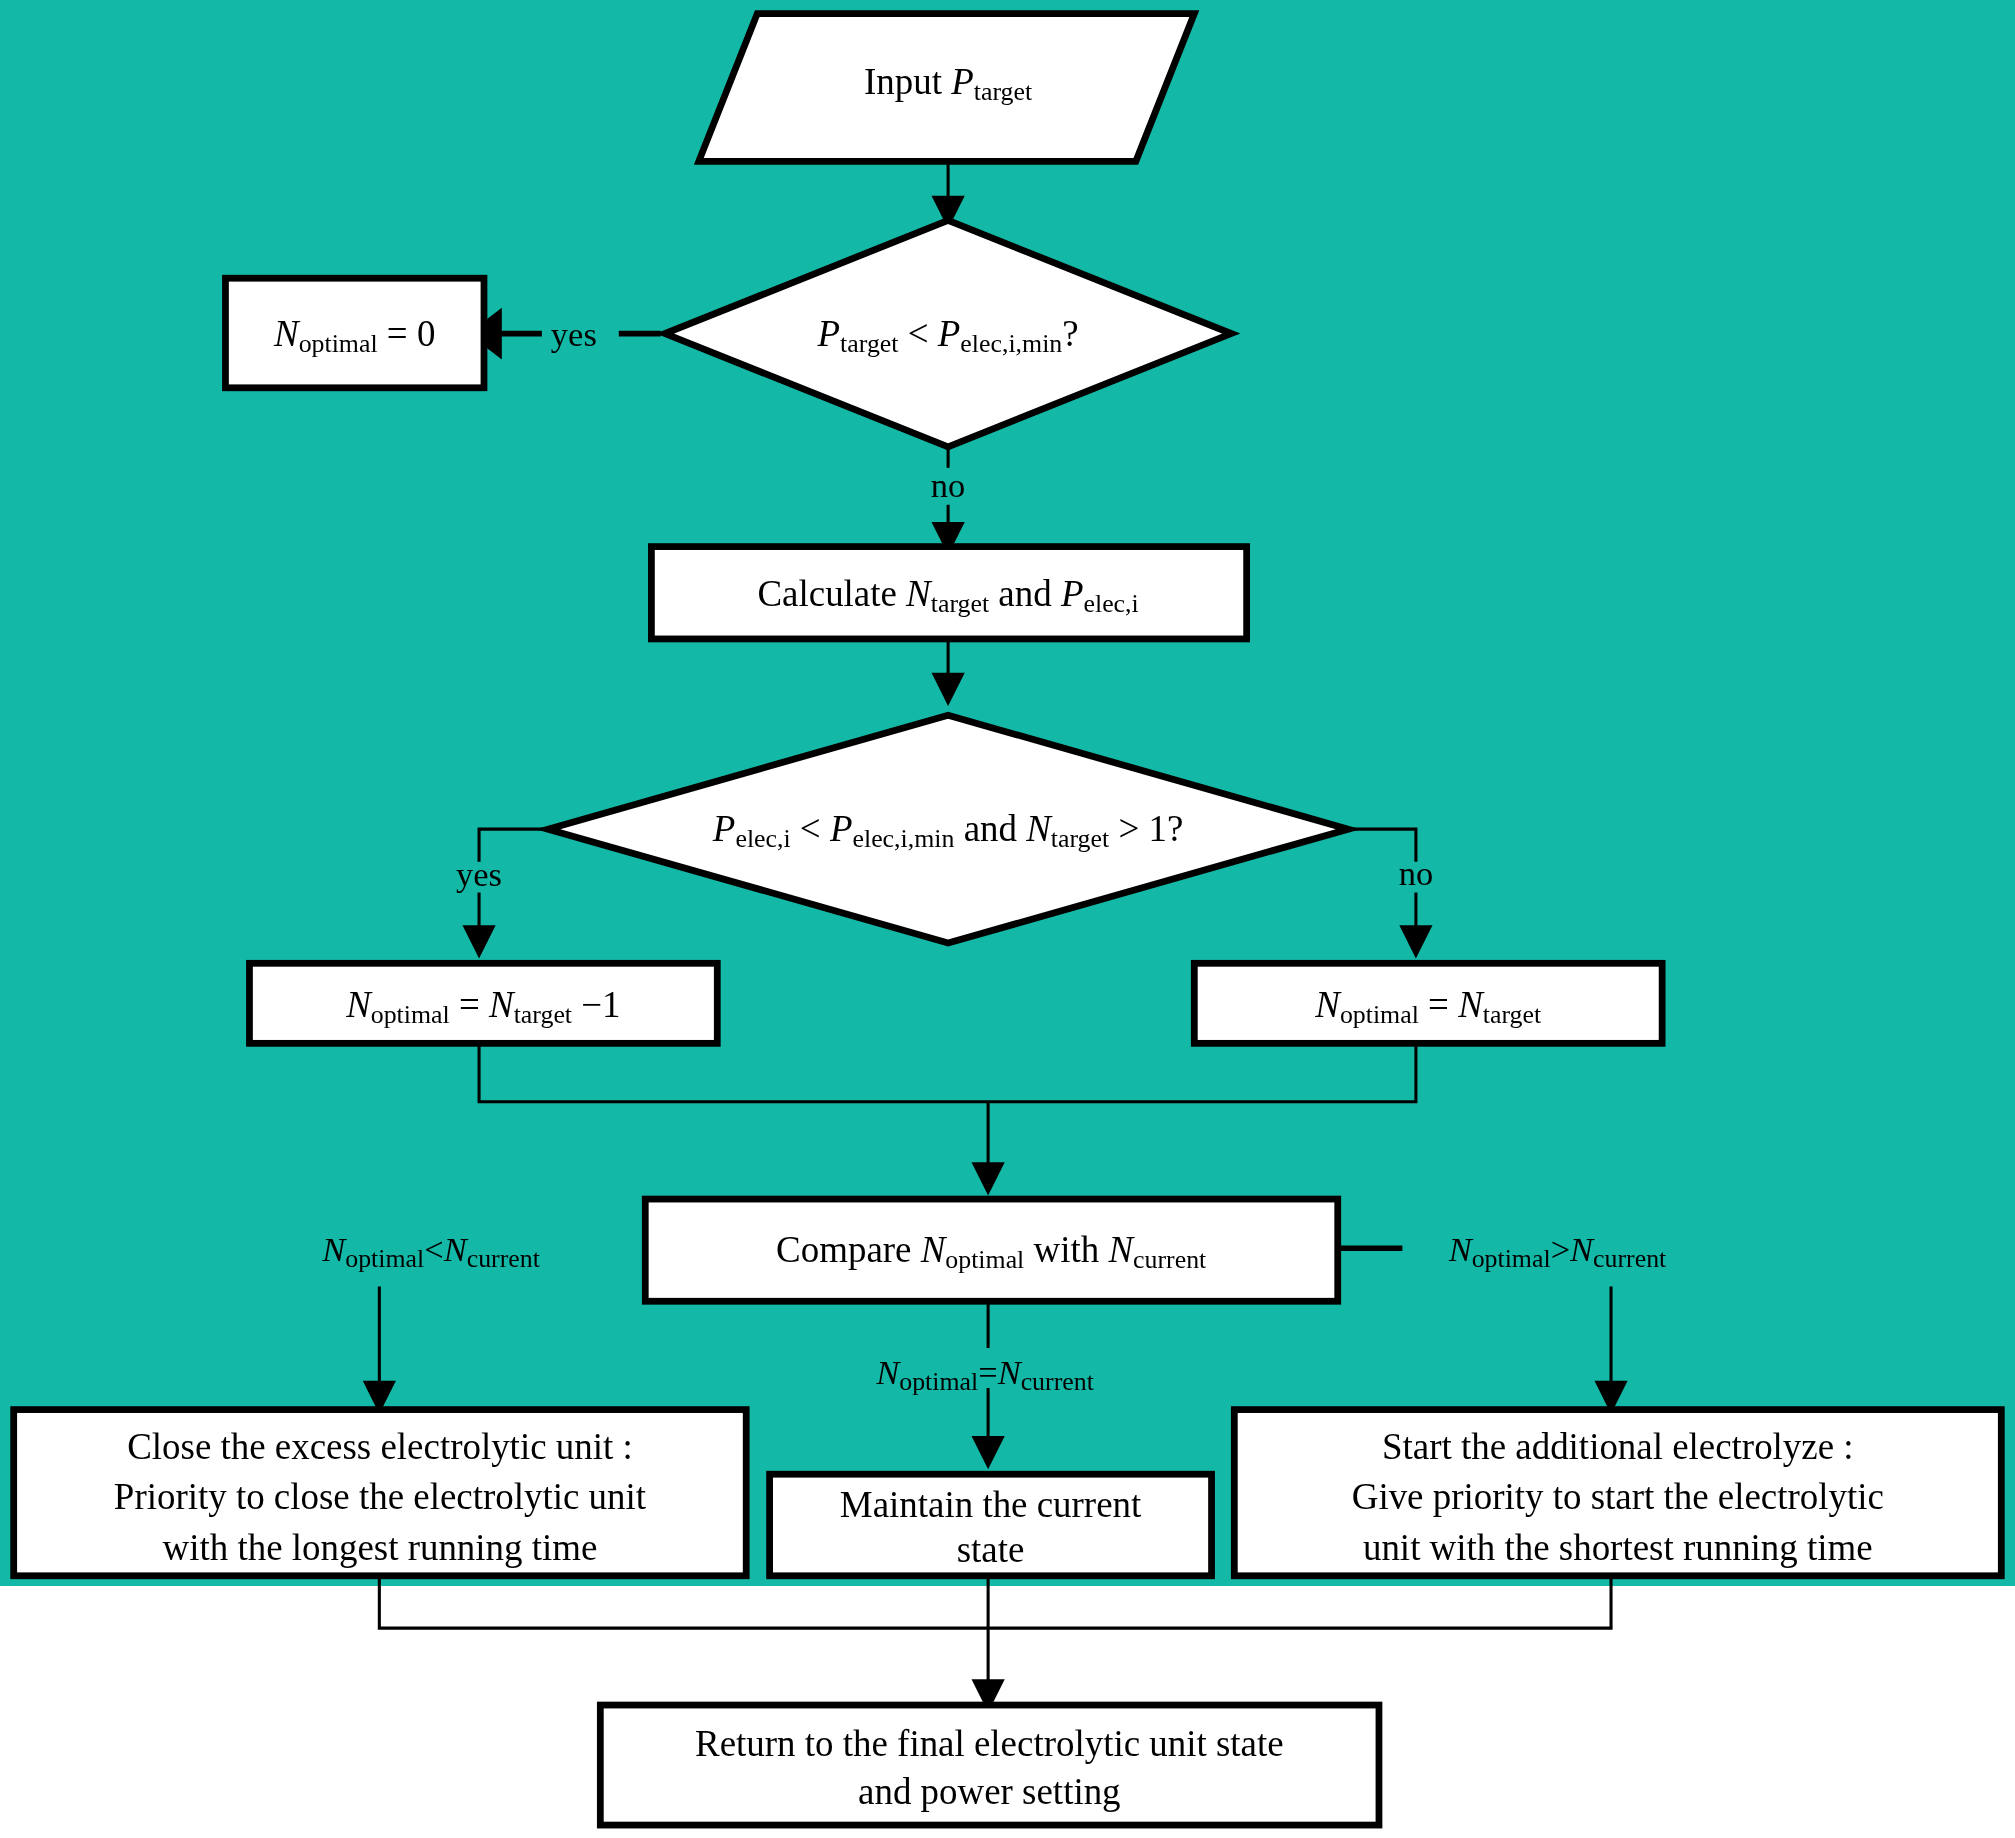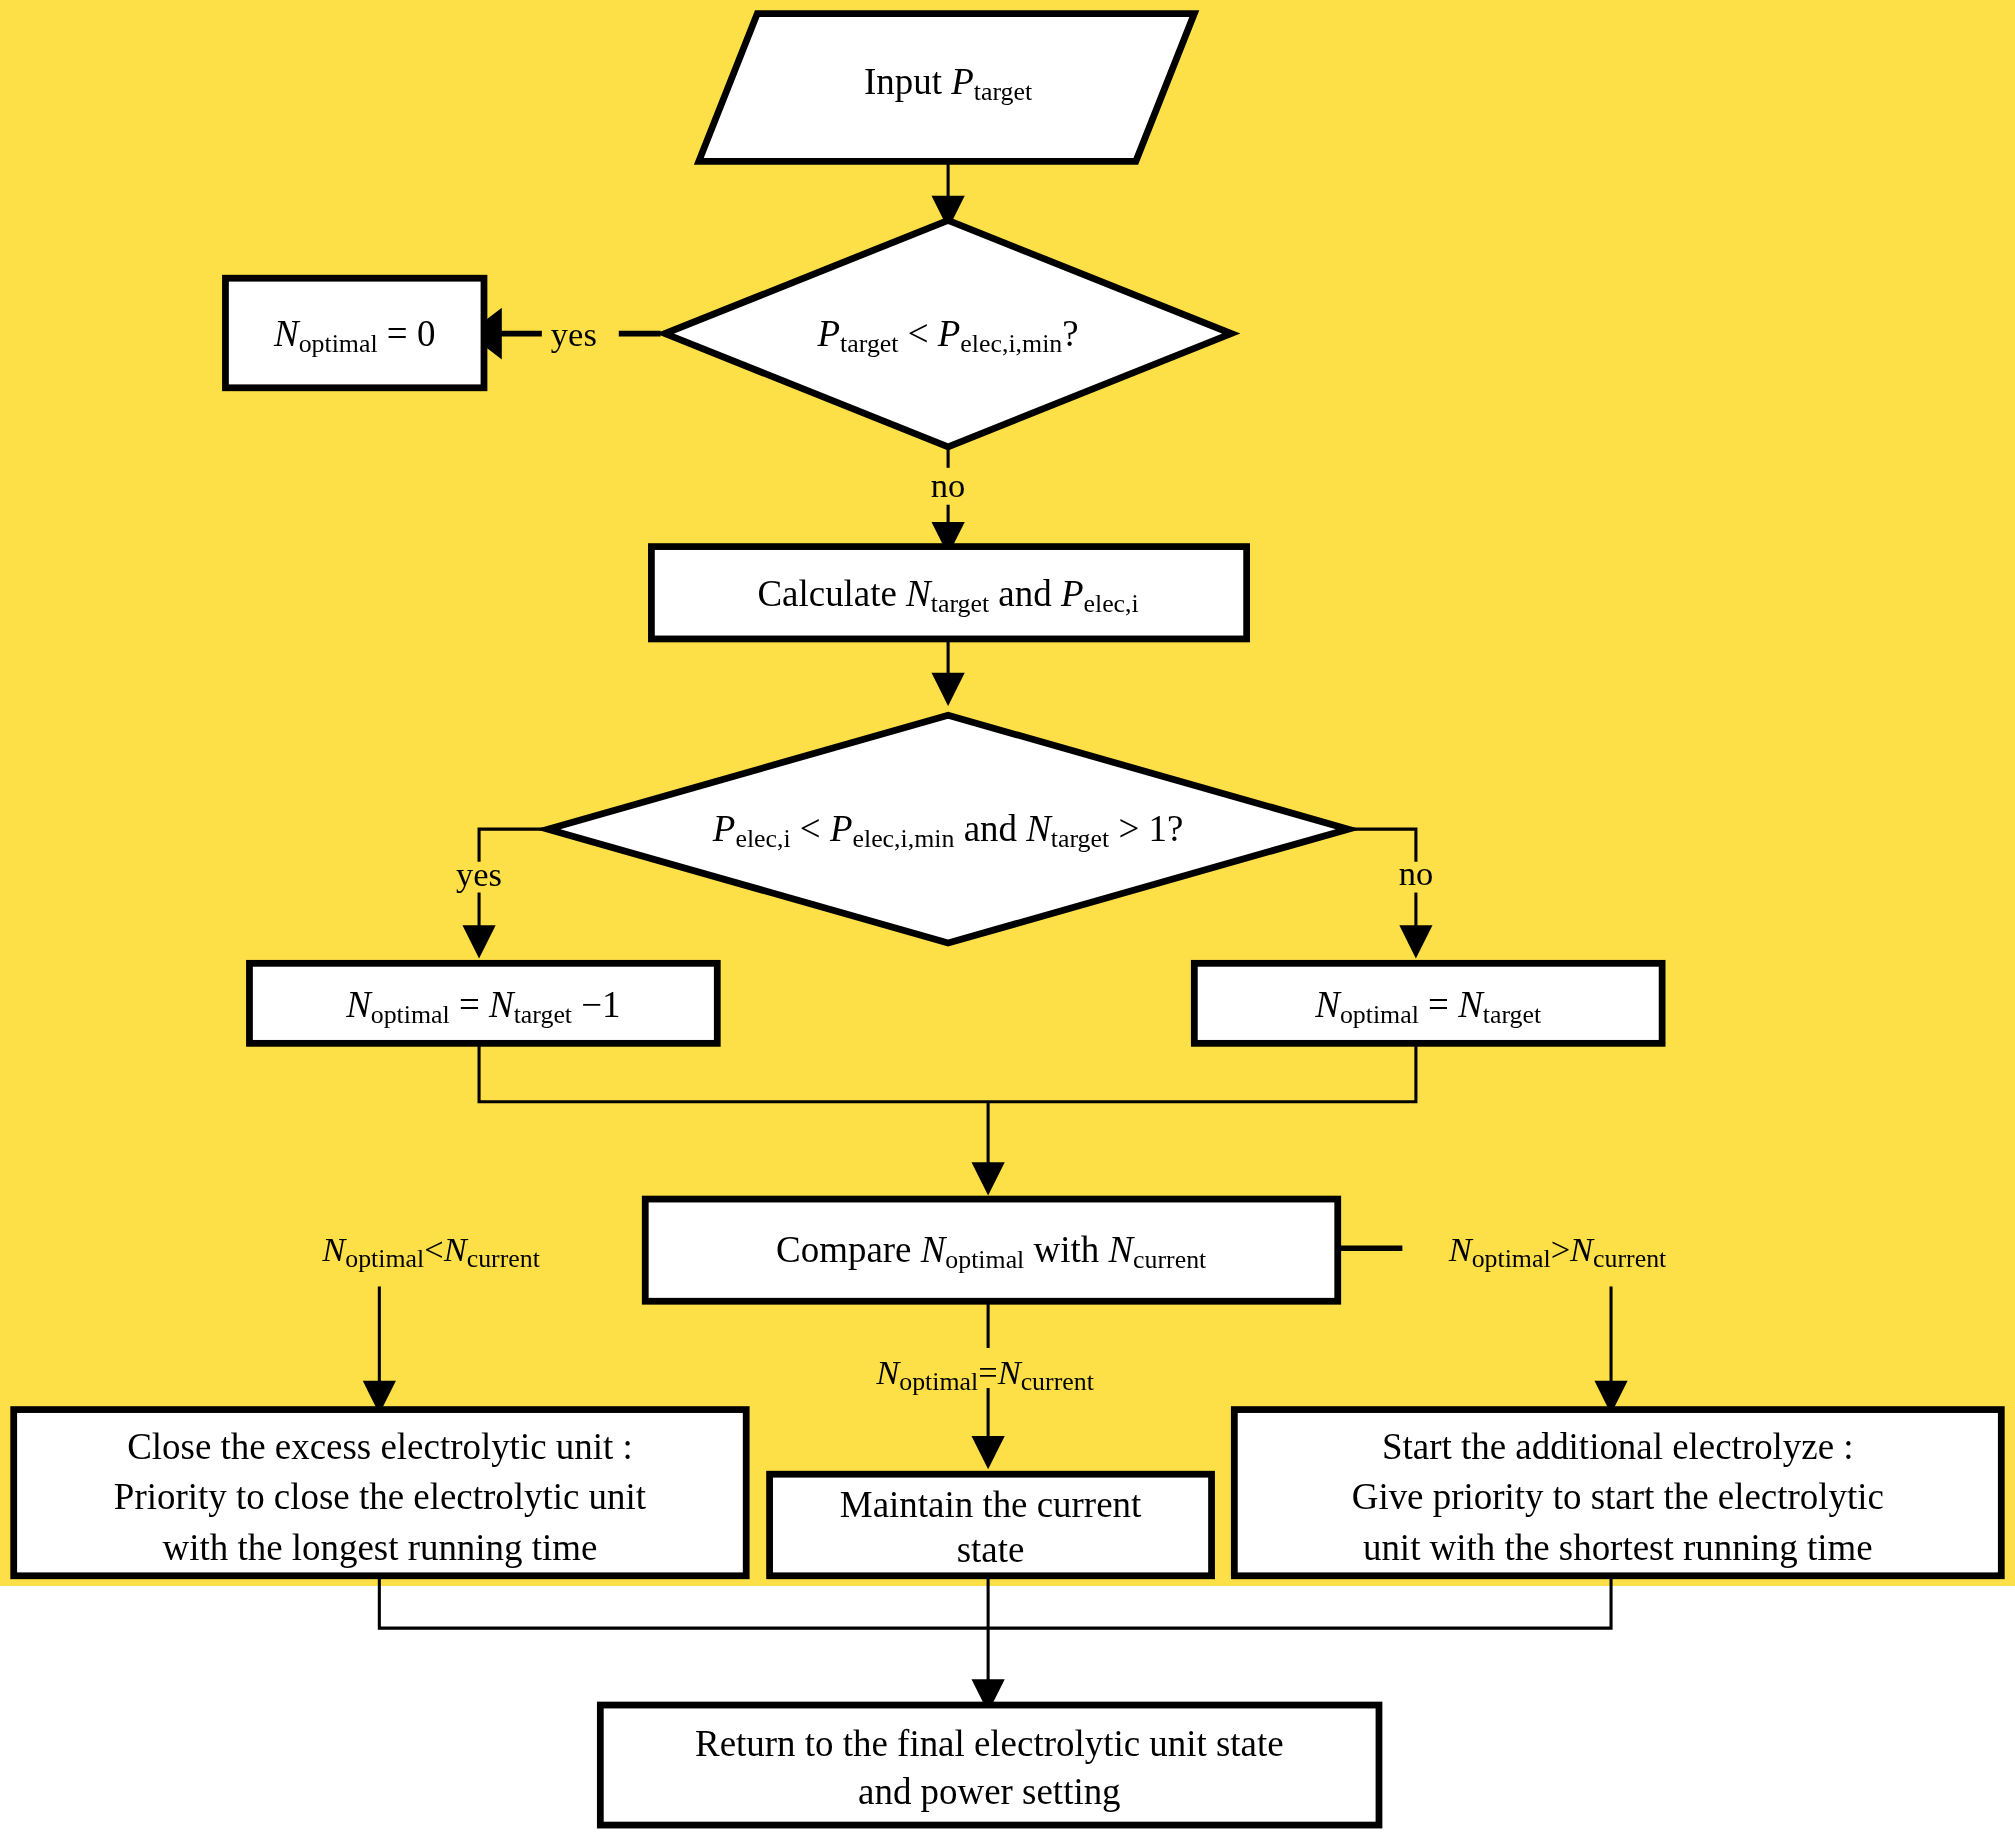--- a/index.html
+++ b/index.html
@@ -1,17 +1,17 @@
 <!DOCTYPE html>
 <html style="font-size:9.9px"><head>
 <meta charset="utf-8">
 <style>
   html,body{margin:0;padding:0;background:#ffffff;}
   body{width:2015px;height:1838px;font-family:"Liberation Serif",serif;}
-  #chart-root{position:relative;width:2015px;height:1586px;background:#fde047;}
+  #chart-root{position:relative;width:2015px;height:1586px;background:#14b8a6;}
   svg{display:block;}
   .shape-fill{fill:#ffffff;stroke:#000000;}
   .thick{stroke-width:11;}
   .conn{fill:none;stroke:#000000;stroke-width:5;}
   .conn-thick{fill:none;stroke:#000000;stroke-width:9;}
   .arrowhead{fill:#000000;stroke:none;}
   text{fill:#000000;font-family:"Liberation Serif",serif;}
   .t-main{font-size:60px;}
   .t-lbl{font-size:56px;}
   .t-sub{font-size:42px;}

